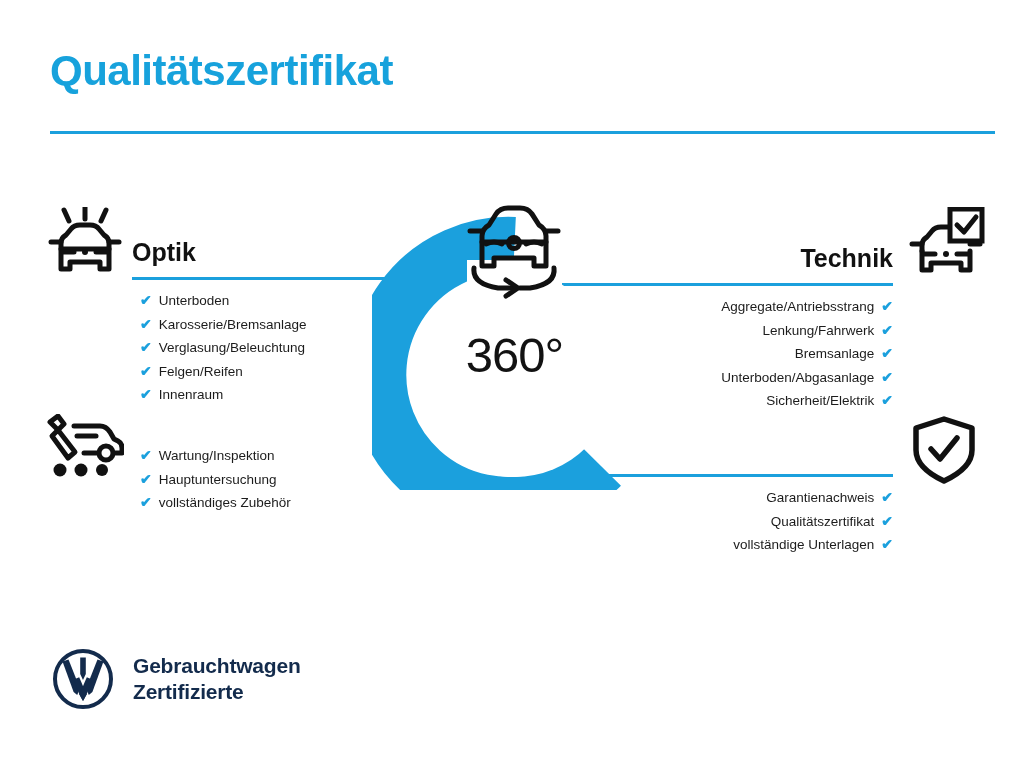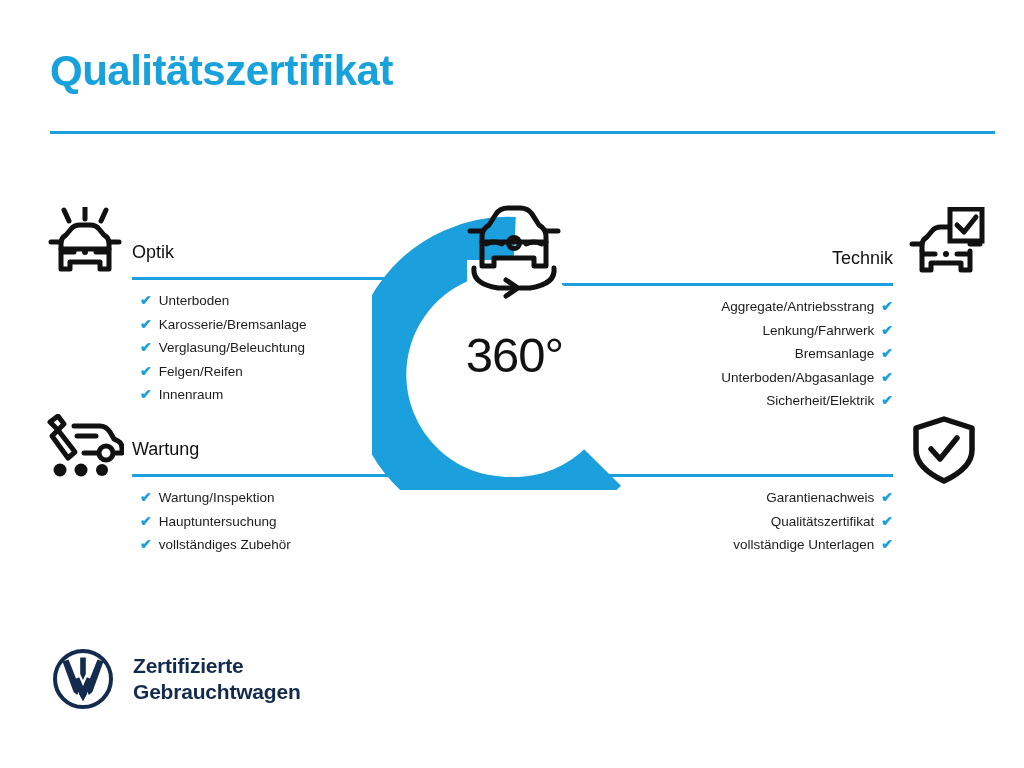--- a/index.html
+++ b/index.html
@@ -48,22 +48,22 @@
     position: absolute;
   }
   .quad-left  { width: 340px; }
   .quad-right { width: 340px; }
 
   .sec-head {
     position: relative;
     height: 42px;
   }
   .sec-title {
-    font-size: 18px;
-    font-weight: normal;
+    font-size: 25px;
+    font-weight: bold;
     color: #111111;
     line-height: 28px;
     white-space: nowrap;
   }
   .quad-right .sec-title { text-align: right; }
   .sec-rule {
     position: absolute;
     left: 0;
     right: 0;
     bottom: 0;
@@ -254,24 +254,20 @@
         <path d="M54 39 L40 39"></path>
         <path d="M33 22 L52 22"></path>
         <circle cx="62" cy="39" r="7"></circle>
       </g>
       <circle cx="16" cy="56" r="6.5" fill="#111"></circle>
       <circle cx="37" cy="56" r="6.5" fill="#111"></circle>
       <circle cx="58" cy="56" r="6" fill="#111"></circle>
     </svg>
   </div>
   <div class="quad quad-left" style="left:132px; top:435px;">
-    <div class="sec-head">
-      <div class="sec-title">Wartung</div>
-      <div class="sec-rule"></div>
-    </div>
     <ul class="sec-list">
       <li>
           <span class="chk">✔</span>
           <span>Wartung/Inspektion</span>
         </li>
       <li>
           <span class="chk">✔</span>
           <span>Hauptuntersuchung</span>
         </li>
       <li>
@@ -358,18 +354,18 @@
 
           <path d="M28.2 9.5 L33.8 9.5 L33.8 26 L31 32 L28.2 26 Z"></path>
           <path d="M10.5 13.5 L16.5 11.4 L28 40.5 L25.2 47 L21.6 44 Z"></path>
           <path d="M51.5 13.5 L45.5 11.4 L34 40.5 L36.8 47 L40.4 44 Z"></path>
           <path d="M21.8 31.5 L27.2 29.2 L34.6 46.5 L31 53 L27.4 46.5 Z"></path>
           <path d="M40.2 31.5 L34.8 29.2 L27.4 46.5 L31 53 L34.6 46.5 Z"></path>
         </g>
       </svg>
     </div>
     <div id="vw-text">
+      <div>Gebrauchtwagen</div>
       <div>Zertifizierte</div>
-      <div>Gebrauchtwagen</div>
     </div>
   </div>
 
 </div>
 
 </body></html>

